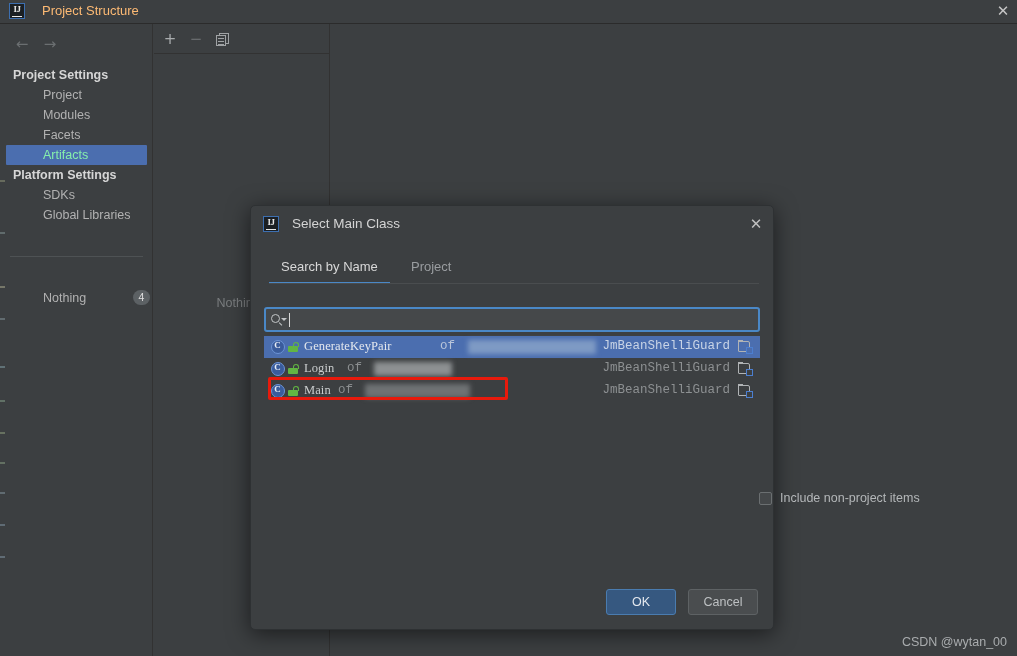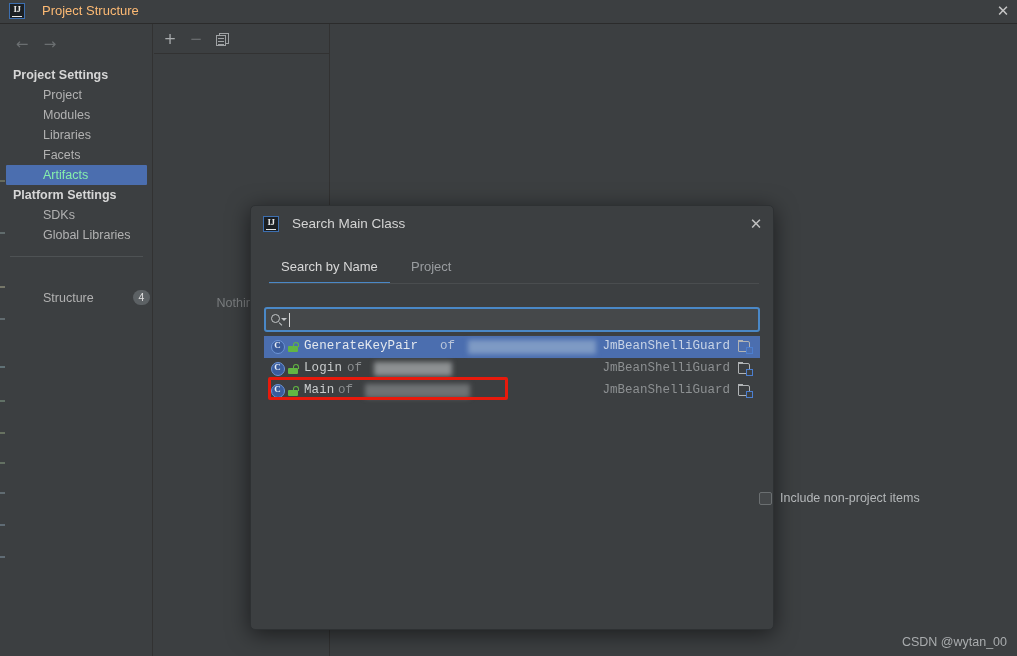--- a/index.html
+++ b/index.html
@@ -432,21 +432,21 @@
     width: 6px; height: 5px;
     border: 1.5px solid #62b543;
     border-bottom: none;
     border-radius: 3px 3px 0 0;
     box-sizing: border-box;
   }
 
   .r-name {
     position: absolute;
     left: 40px; top: 3px;
-    font-family: Liberation Mono, monospace;
+    font-family: Liberation Serif, serif;
     font-size: 12.5px;
     color: #c9cccd;
     letter-spacing: 0.1px;
   }
   .result-row.selected .r-name { color: #e4e8ee; }
   .r-of {
     position: absolute;
     top: 3px;
     font-family: "Liberation Mono", monospace;
     font-size: 12.5px;
@@ -569,32 +569,31 @@
 
     <div class="nav-arrows">
       <div class="arrow back">←</div>
       <div class="arrow fwd">→</div>
     </div>
 
     <div class="settings-tree">
       <div class="tree-group">Project Settings</div>
       <div class="tree-item">Project</div>
       <div class="tree-item">Modules</div>
-      <div class="tree-item">Libraries</div>
       <div class="tree-item">Facets</div>
       <div class="tree-item selected">Artifacts</div>
       <div class="tree-group">Platform Settings</div>
       <div class="tree-item">SDKs</div>
       <div class="tree-item">Global Libraries</div>
     </div>
 
     <div class="sidebar-sep"></div>
 
     <div class="problems-row">
-      <div class="label">Structure</div>
+      <div class="label">Nothing</div>
       <div class="badge">4</div>
     </div>
   </div>
 
   <div>
     <div class="edge-mark" style="top:180px;background:#8a8f74;"></div>
     <div class="edge-mark" style="top:232px;background:#7d8f8f;"></div>
     <div class="edge-mark" style="top:286px;background:#a6a58a;"></div>
     <div class="edge-mark" style="top:318px;background:#7f9096;"></div>
     <div class="edge-mark" style="top:366px;background:#7d9aa3;"></div>
@@ -626,40 +625,44 @@
   <div class="rightpane"></div>
 
   <div class="dialog">
 
     <div class="dlg-titlebar">
       <div class="ij-logo">
         <div class="ij-box"></div>
         <div class="ij-txt">IJ</div>
         <div class="ij-bar"></div>
       </div>
-      <div class="dlg-title">Search Main Class</div>
+      <div class="dlg-title">Select Main Class</div>
       <div class="dlg-close">✕</div>
     </div>
 
     <div class="dlg-tabs">
       <div class="dlg-tab t1 active">
         <span>Search by Name</span>
         <span class="underline"></span>
       </div>
       <div class="dlg-tab t2">
         <span>Project</span>
       </div>
     </div>
     <div class="tabs-rule"></div>
 
     <div class="include-row">
       <span class="chk"></span>
       <span class="include-label">Include non-project items</span>
     </div>
 
+    <div class="dlg-footer">
+      <div class="btn ok">OK</div>
+      <div class="btn cancel">Cancel</div>
+    </div>
   </div>
 
   <div class="search-box">
     <span class="search-ico">
       <span class="glass"></span>
       <span class="handle"></span>
       <span class="caretdn"></span>
     </span>
     <span class="search-caret"></span>
     <span class="search-text" placeholder=""></span>

